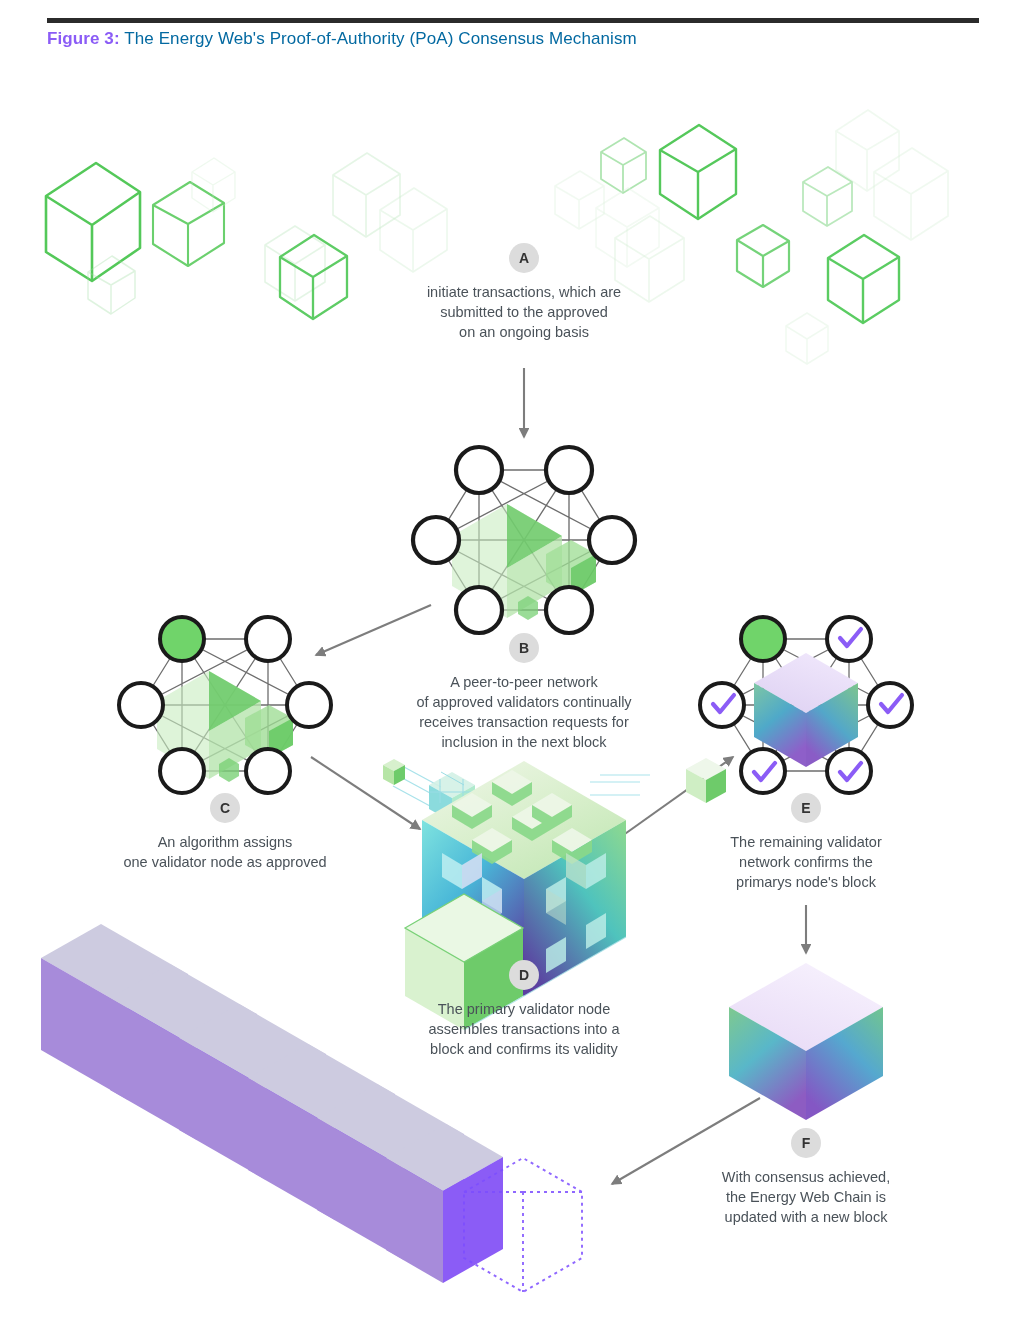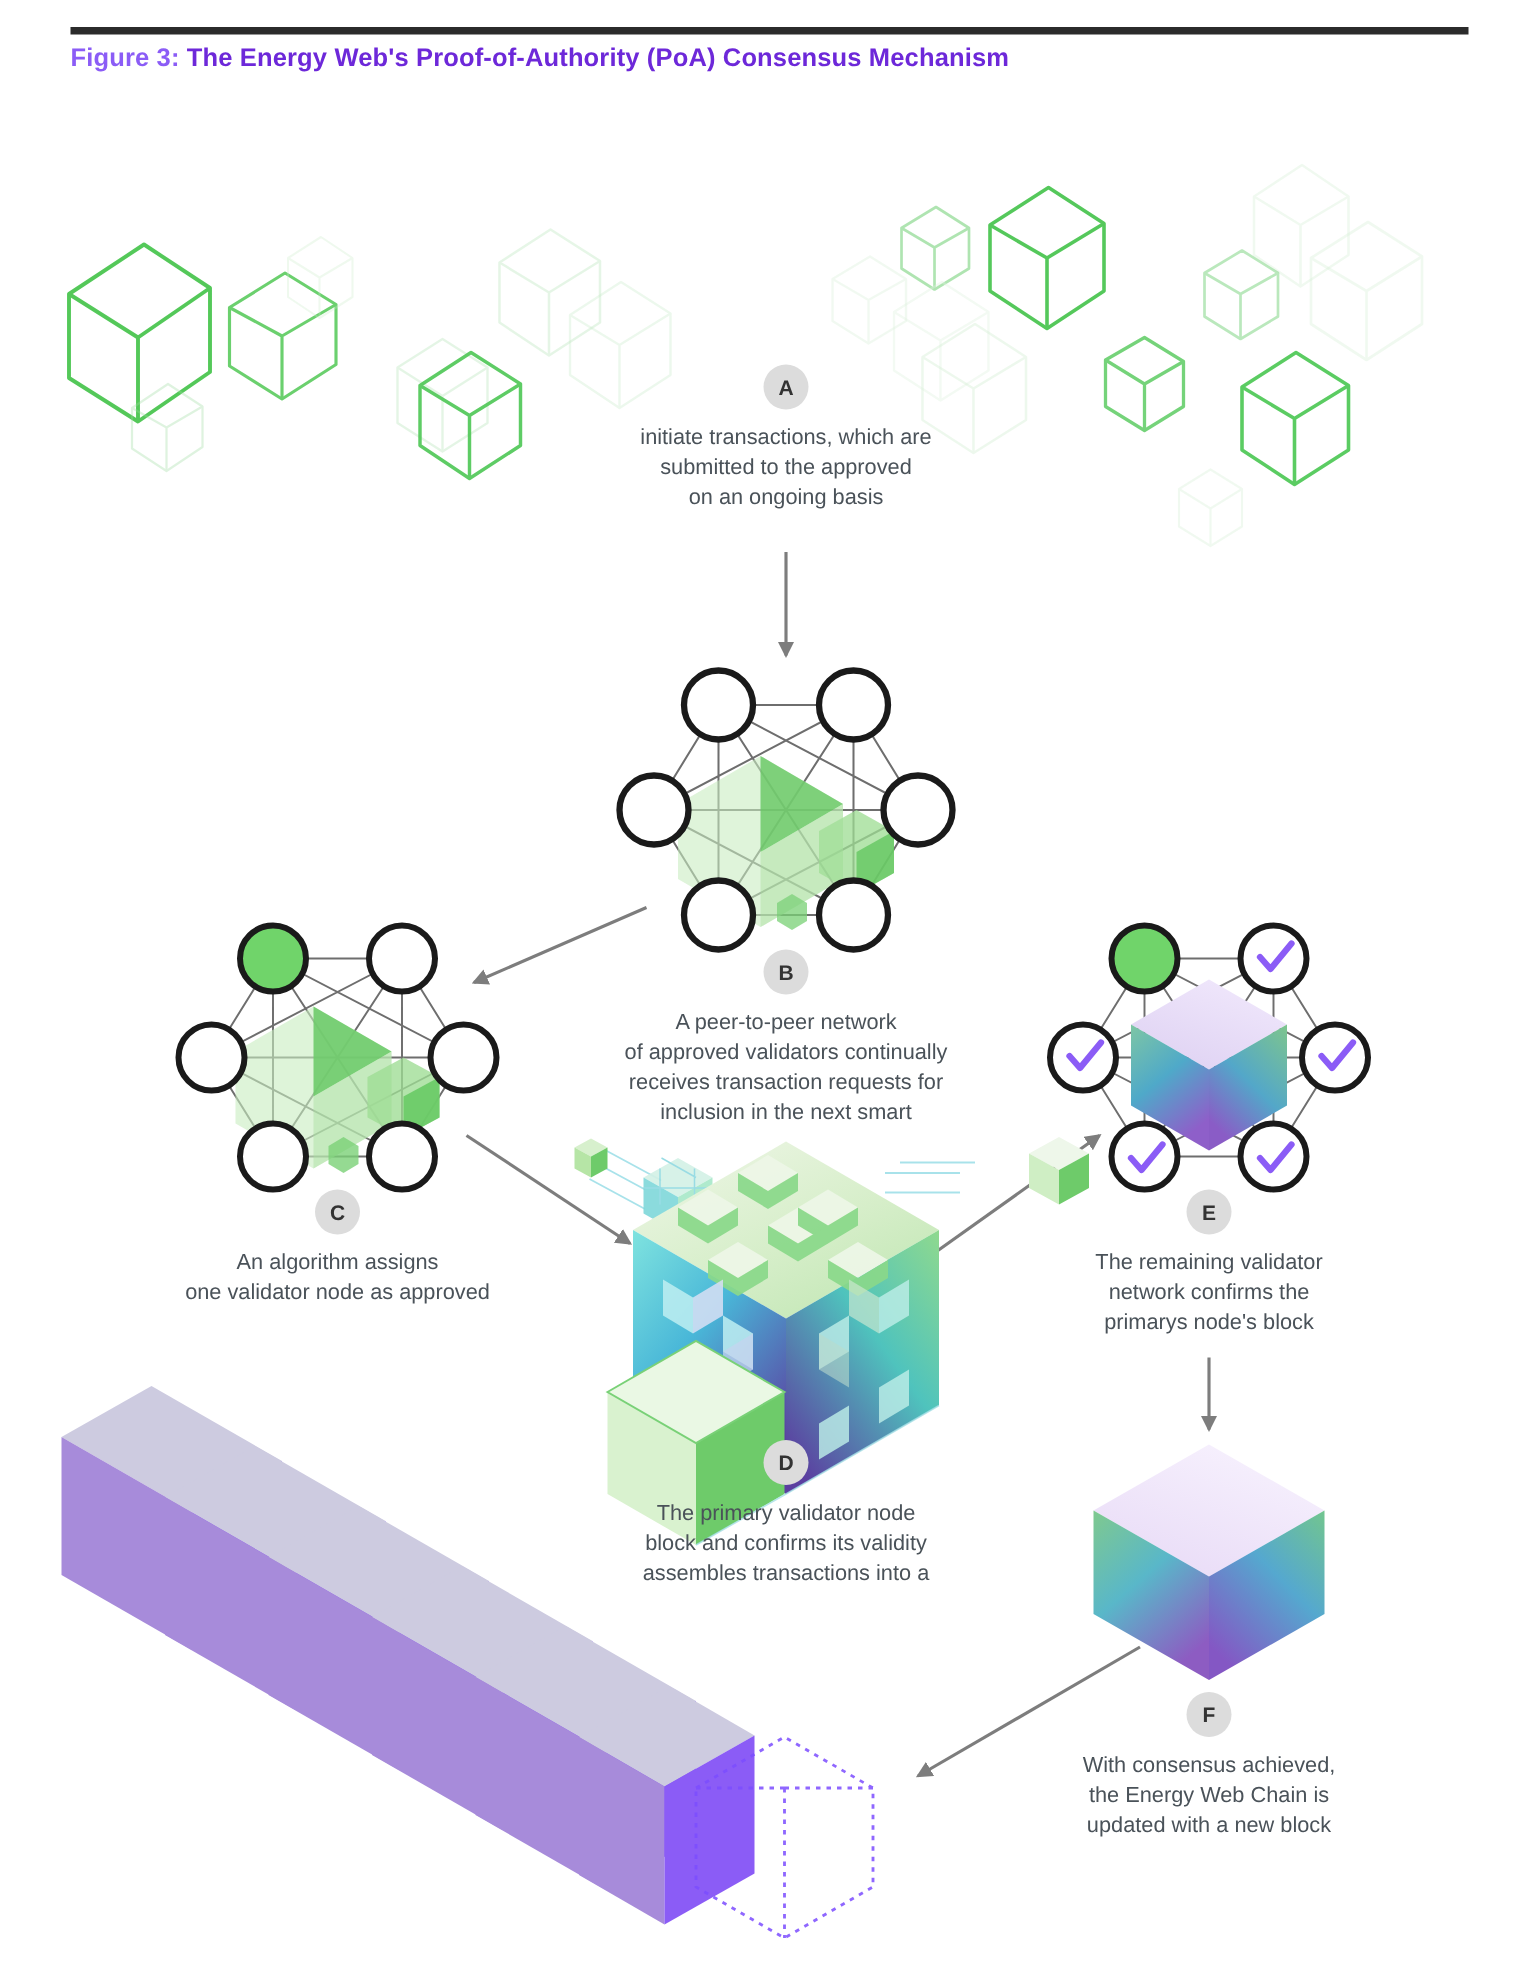--- a/index.html
+++ b/index.html
@@ -37,22 +37,22 @@
     font-size: 17px;
     letter-spacing: 0.1px;
     color: #3b3b3b;
     white-space: nowrap;
   }
   .figure-caption .fig-label {
     font-weight: bold;
     color: #8b5cf6;
   }
   .figure-caption .fig-title {
-    font-weight: bold;
-    color: #6d28d9;
+    font-weight: normal;
+    color: #0369a1;
   }
   
   #diagram-canvas {
     position: absolute;
     left: 0;
     top: 0;
     width: 1026px;
     height: 1318px;
   }
   
@@ -483,38 +483,38 @@
       <div>on an ongoing basis</div>
     </div>
   </div>
 
   <div class="step-block" style="left:374px; top:633px;">
     <div class="step-badge">B</div>
     <div class="step-text">
       <div>A peer-to-peer network</div>
       <div>of approved validators continually</div>
       <div>receives transaction requests for</div>
-      <div>inclusion in the next smart</div>
+      <div>inclusion in the next block</div>
     </div>
   </div>
 
   <div class="step-block" style="left:75px; top:793px;">
     <div class="step-badge">C</div>
     <div class="step-text">
       <div>An algorithm assigns</div>
       <div>one validator node as approved</div>
     </div>
   </div>
 
   <div class="step-block" style="left:374px; top:960px;">
     <div class="step-badge">D</div>
     <div class="step-text">
       <div>The primary validator node</div>
+      <div>assembles transactions into a</div>
       <div>block and confirms its validity</div>
-      <div>assembles transactions into a</div>
     </div>
   </div>
 
   <div class="step-block" style="left:656px; top:793px;">
     <div class="step-badge">E</div>
     <div class="step-text">
       <div>The remaining validator</div>
       <div>network confirms the</div>
       <div>primarys node's block</div>
     </div>

